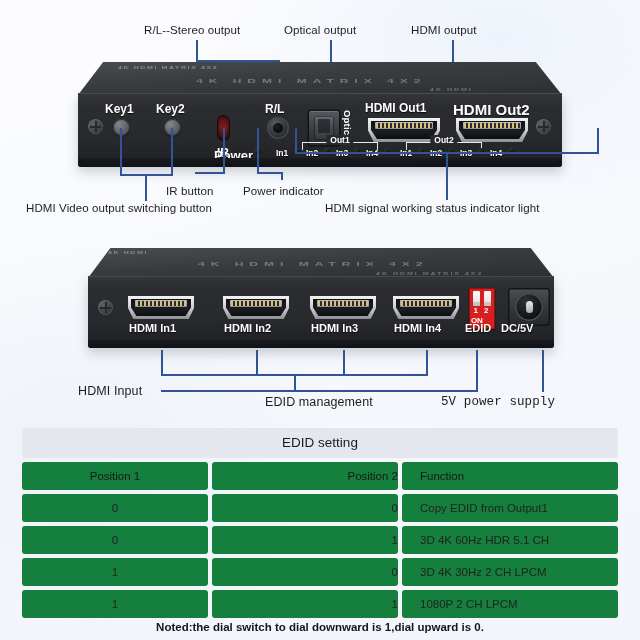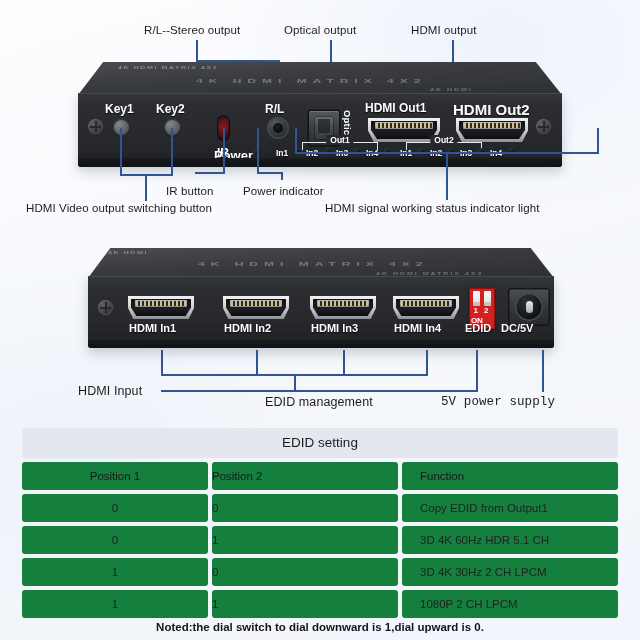--- a/index.html
+++ b/index.html
@@ -220,21 +220,21 @@
     height:30px;line-height:30px;text-align:center;
     background:#e4e7ee;border-radius:3px;
     font-size:13.5px;color:#1b1b1d;
   }
   .trow{display:flex;gap:4px;margin-top:4px;}
   .tcell{
     background:#15803d;border-radius:3px;height:28px;line-height:28px;
     font-size:11.5px;color:#212124;
   }
   .tcell.c1{width:186px;text-align:center;}
-  .tcell.c2{width:186px;text-align:left;}
+  .tcell.c2{width:186px;text-align:right;}
   .tcell.c3{flex:1;text-align:left;padding-left:18px;box-sizing:border-box;}
   .trow.head .tcell{font-size:11.5px;color:#17171a;}
   .trow.head .tcell.c3{padding-left:18px;}
   .tbl-note{
     margin-top:3px;text-align:center;font-size:11.5px;color:#16161a;font-weight:700;
   }
 </style>
 </head>
 <body>
 

